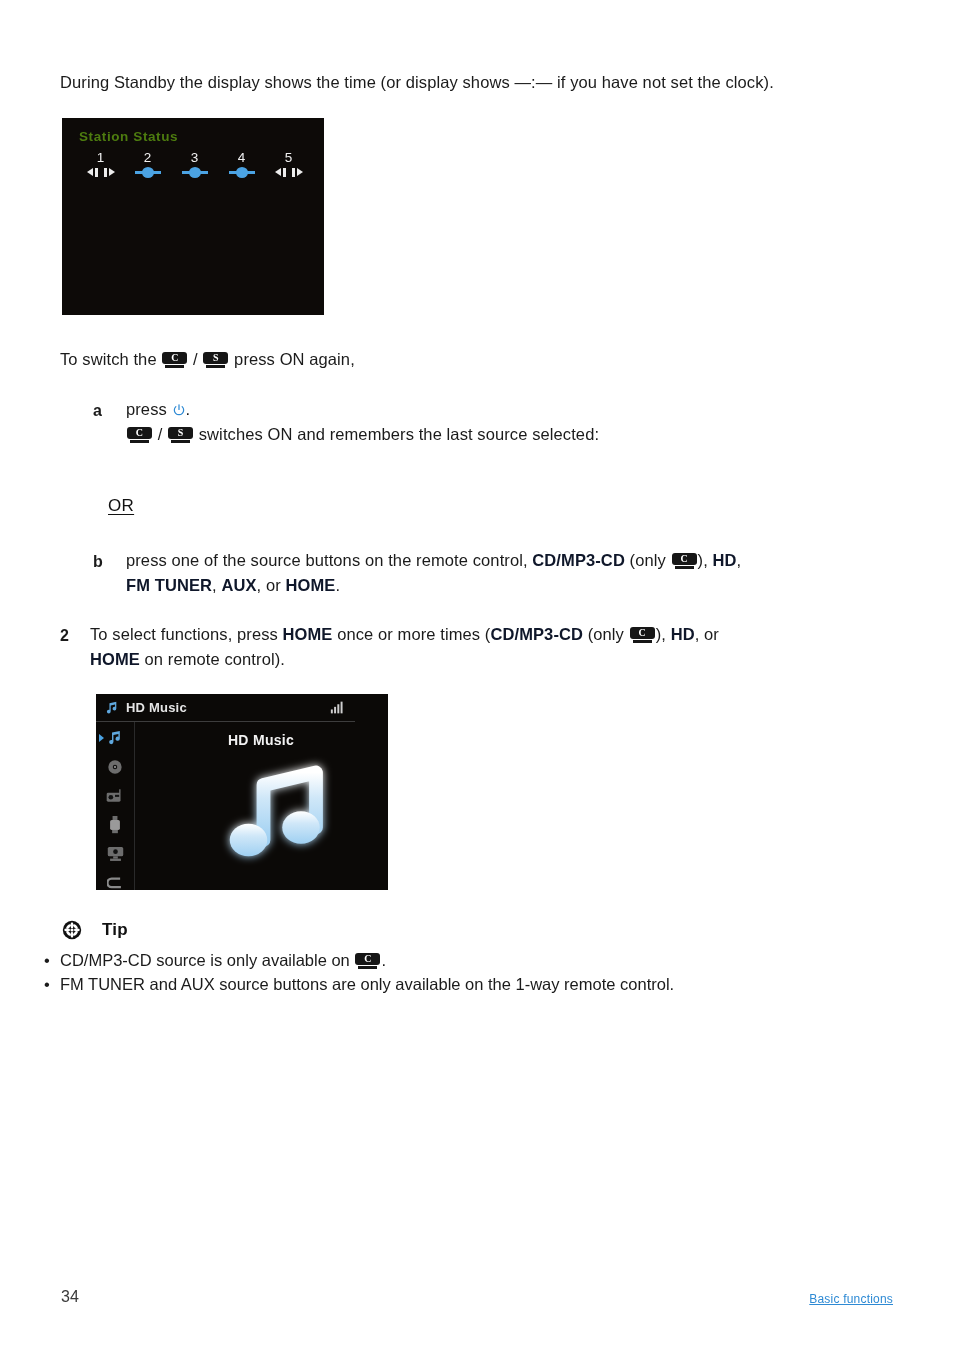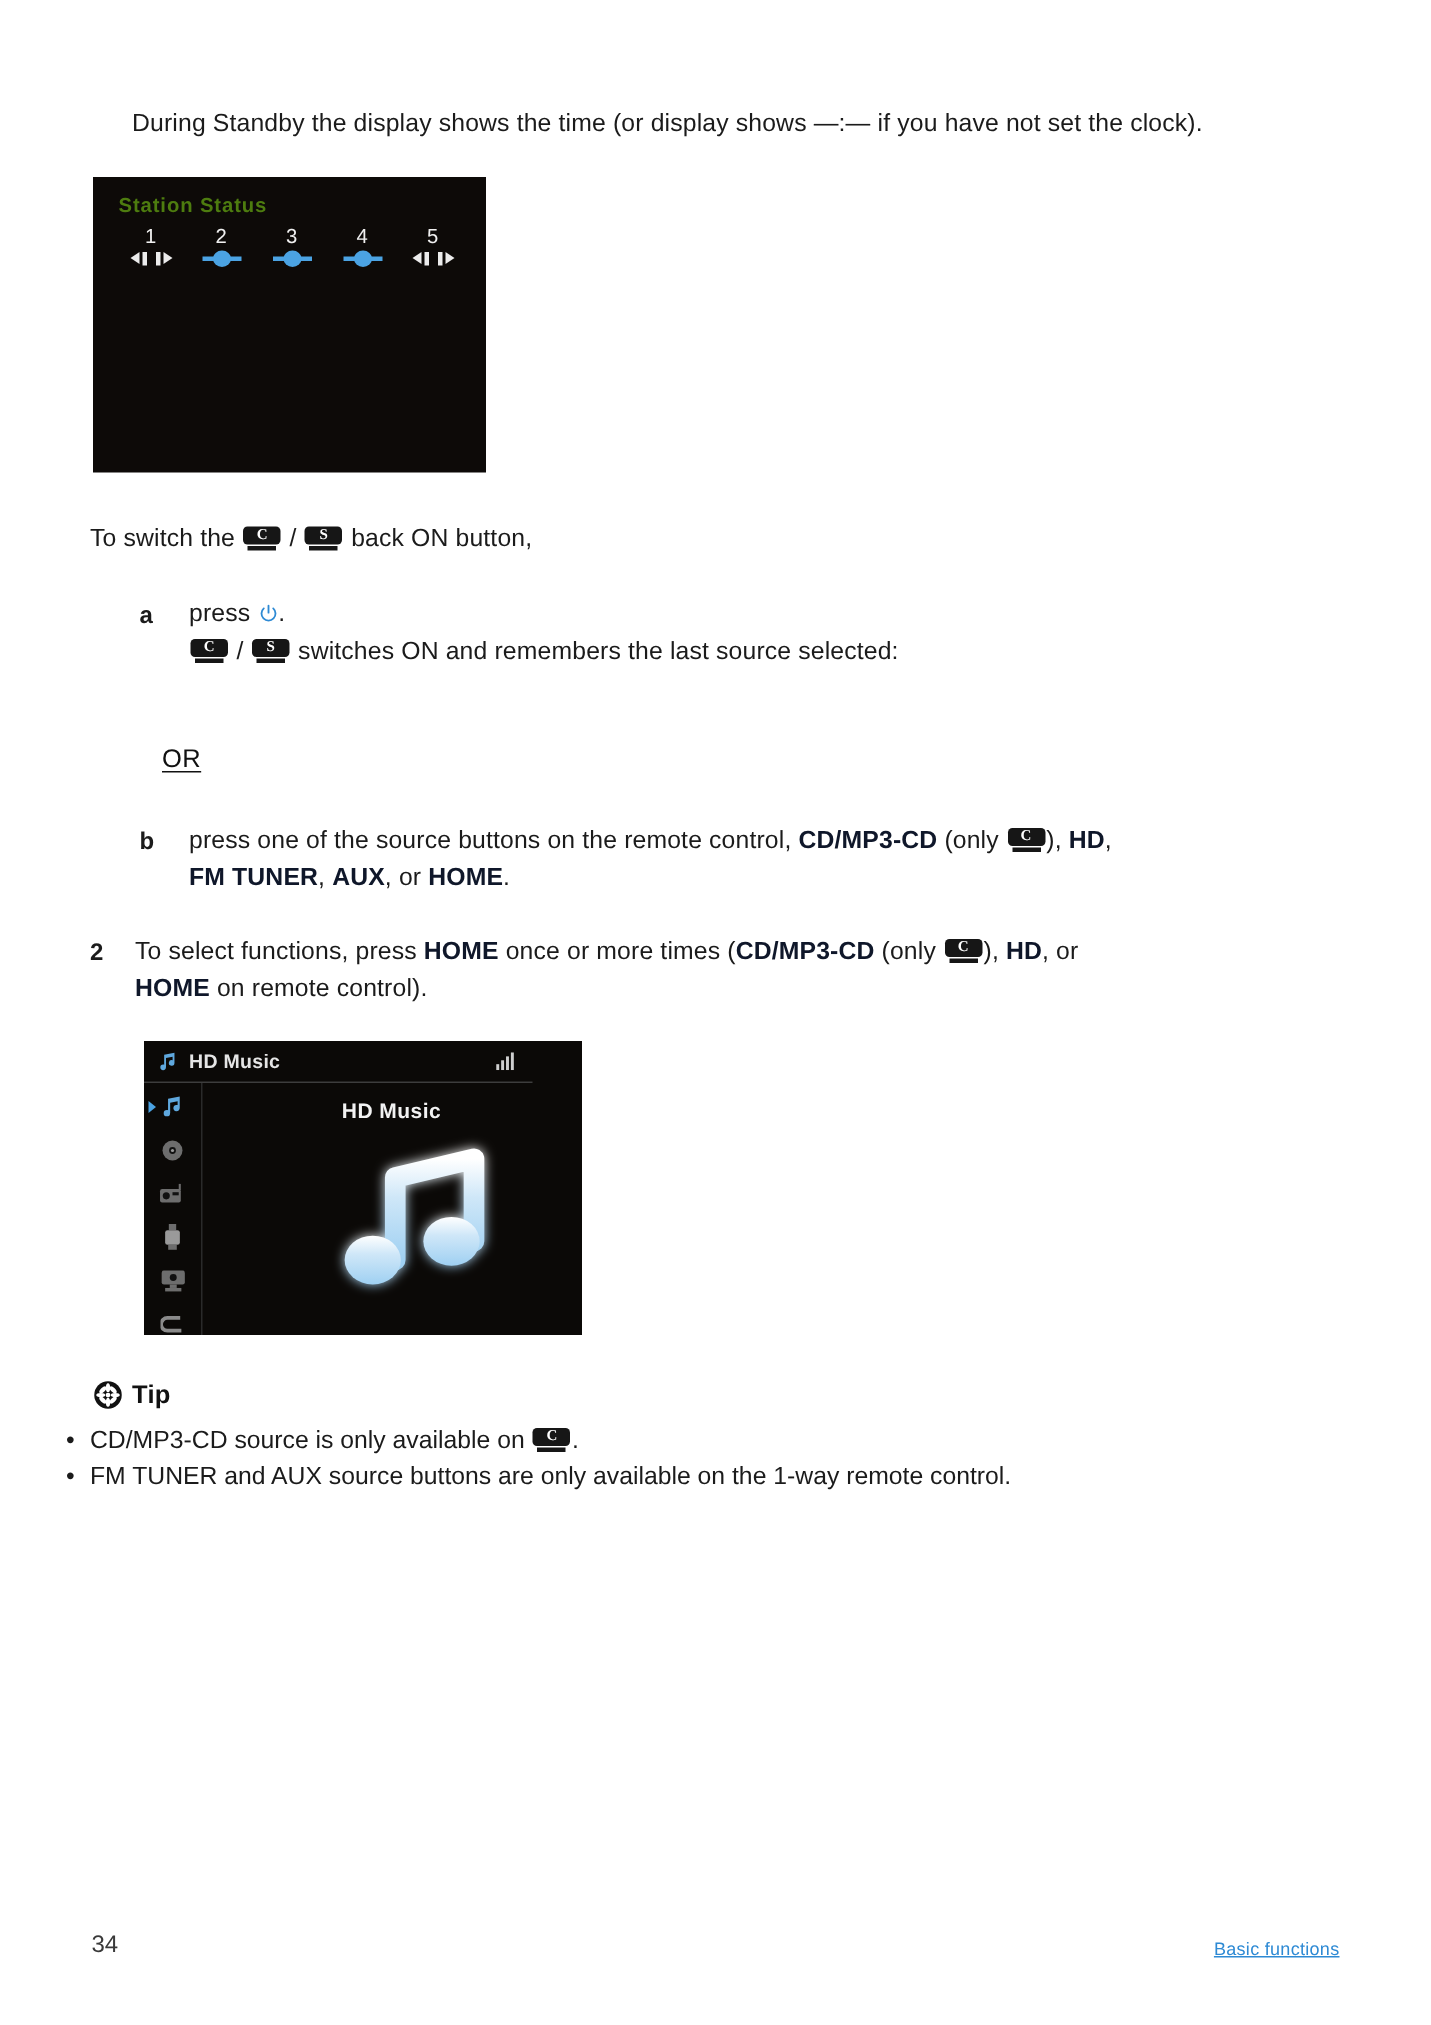--- a/index.html
+++ b/index.html
@@ -27,21 +27,20 @@
   
   .intro {
     position: absolute;
     left: 60px;
     top: 70px;
     width: 850px;
     font-size: 16.5px;
     line-height: 24px;
     letter-spacing: 0.1px;
     color: #1b1b1b;
-    margin-left: 28px;
   }
 
   
   .clock-shot {
     position: absolute;
     left: 62px;
     top: 118px;
     width: 262px;
     height: 197px;
     background: #0d0a08;
@@ -290,21 +289,21 @@
     width: 125px;
     height: 125px;
   }
 
   
   .tip-head {
     position: absolute;
     left: 62px; top: 920px;
     display: flex;
     align-items: flex-end;
-    gap: 6px;
+    gap: 20px;
   }
   .tip-dot {
     width: 20px; height: 20px;
   }
   .tip-word {
     font-size: 17px;
     font-weight: 700;
     color: #111;
     letter-spacing: 0.2px;
   }
@@ -394,21 +393,21 @@
       </div>
     </div>
 
   </div>
 
   <div class="line switch-line">
     <span>To switch the </span><span class="dev-badge">
       <span class="screen"></span><span class="glyph">C</span><span class="stand"></span>
     </span><span> / </span><span class="dev-badge">
       <span class="screen"></span><span class="glyph">S</span><span class="stand"></span>
-    </span><span> back ON button,</span>
+    </span><span> press ON again,</span>
   </div>
 
   <div class="line step-a-marker">a</div>
   <div class="line step-a-body">
     <span>press </span><svg class="pwr" width="14" height="14" viewBox="0 0 24 24" fill="none" stroke="#2e8ad4" stroke-width="2.1" stroke-linecap="round" style="vertical-align:-2px">
       <path d="M12 3 L12 11"></path>
       <path d="M6.6 6.2 A8 8 0 1 0 17.4 6.2"></path>
     </svg><span>.</span><br>
     <span class="dev-badge">
       <span class="screen"></span><span class="glyph">C</span><span class="stand"></span>

